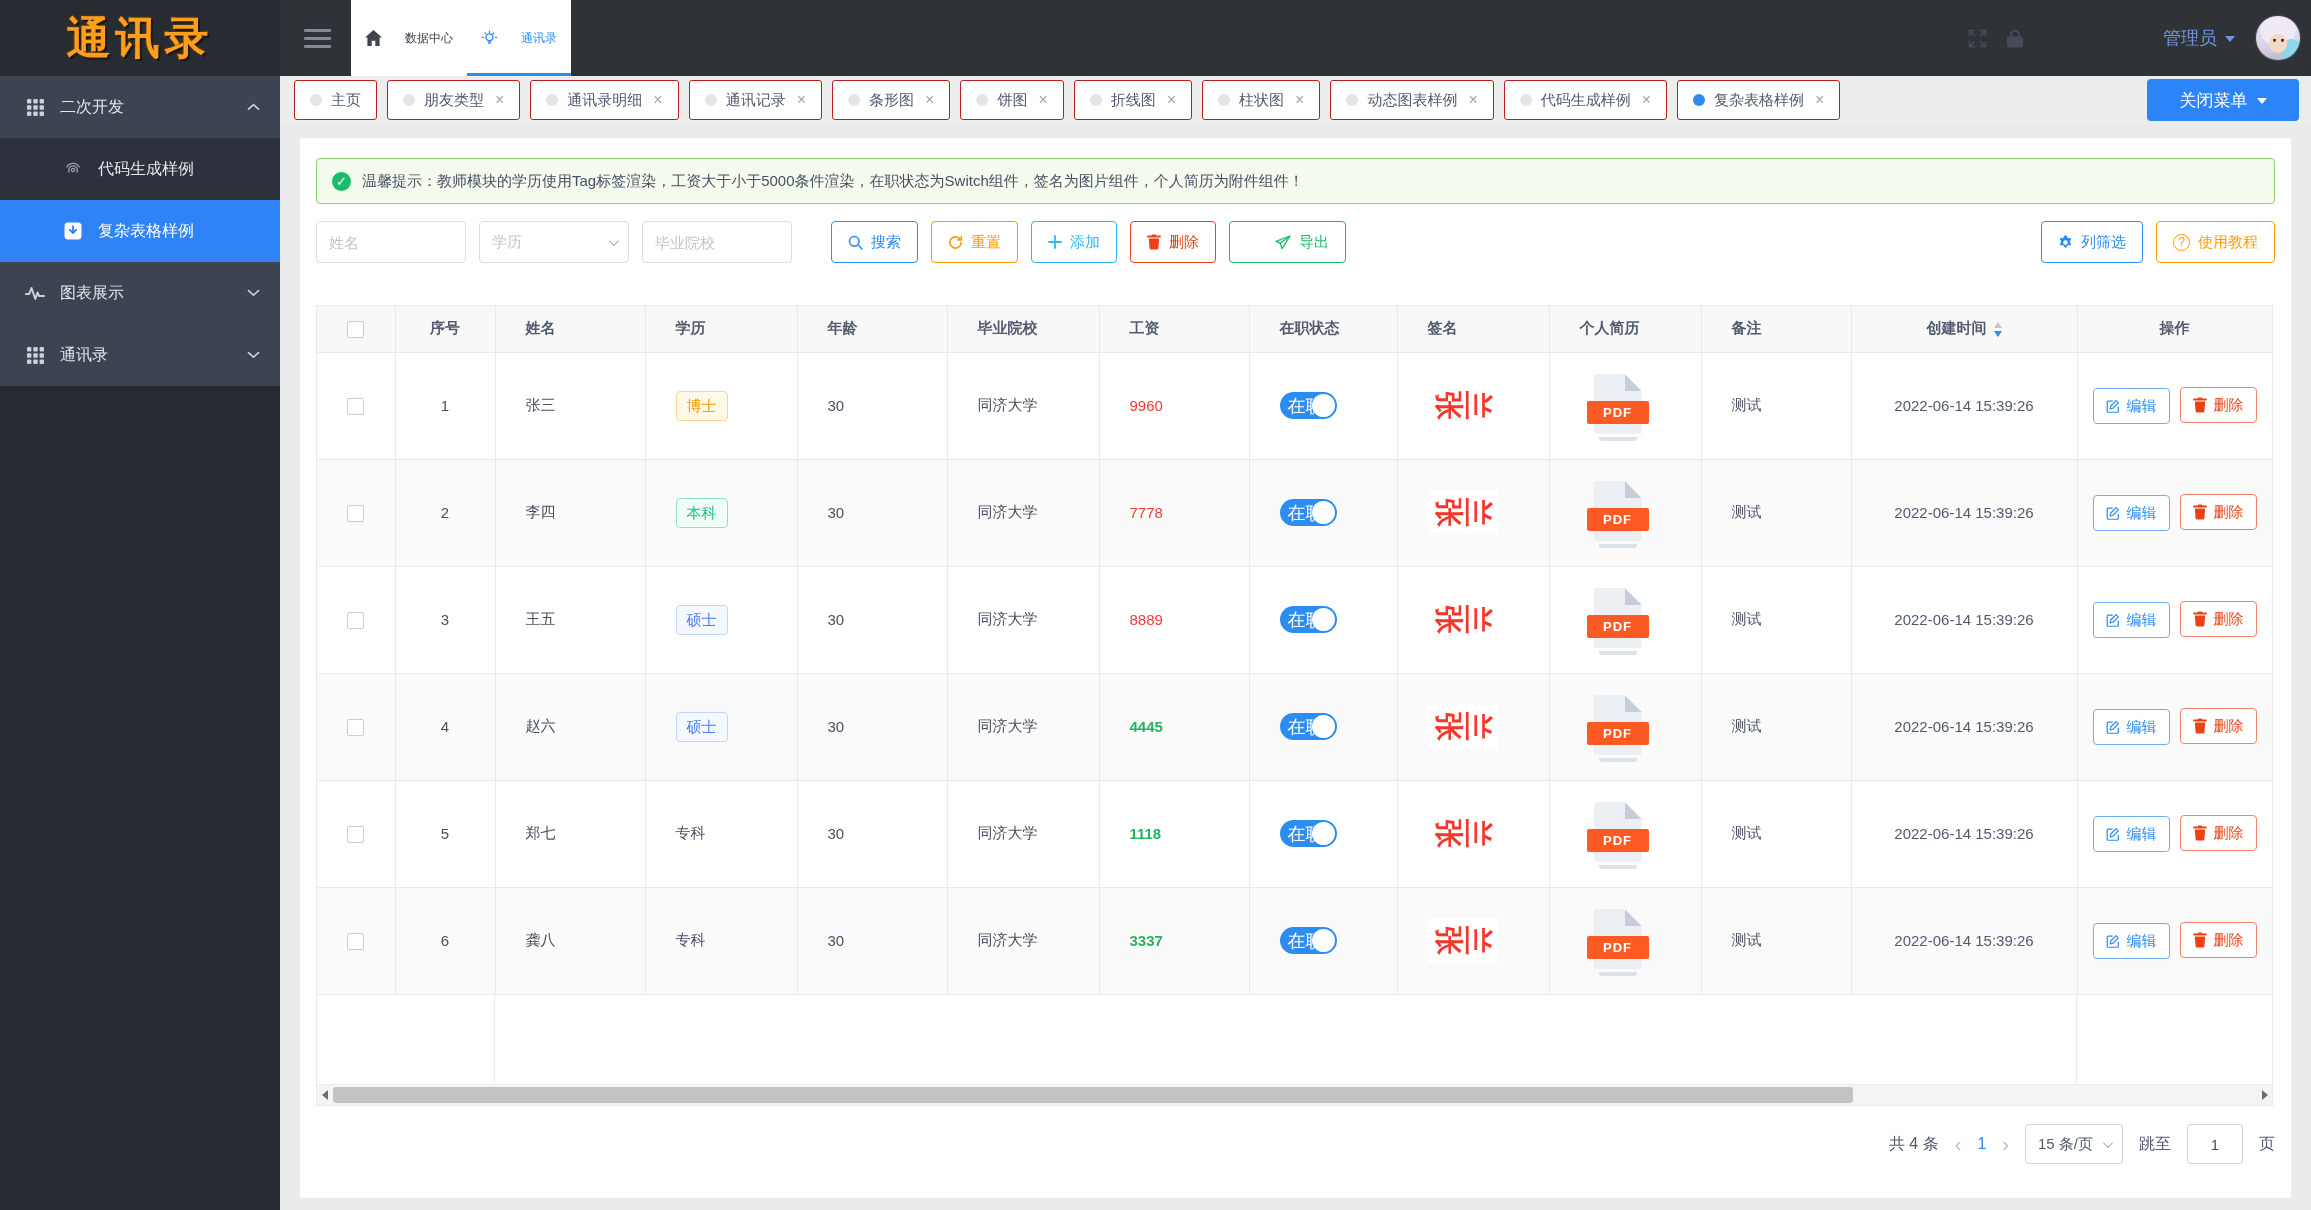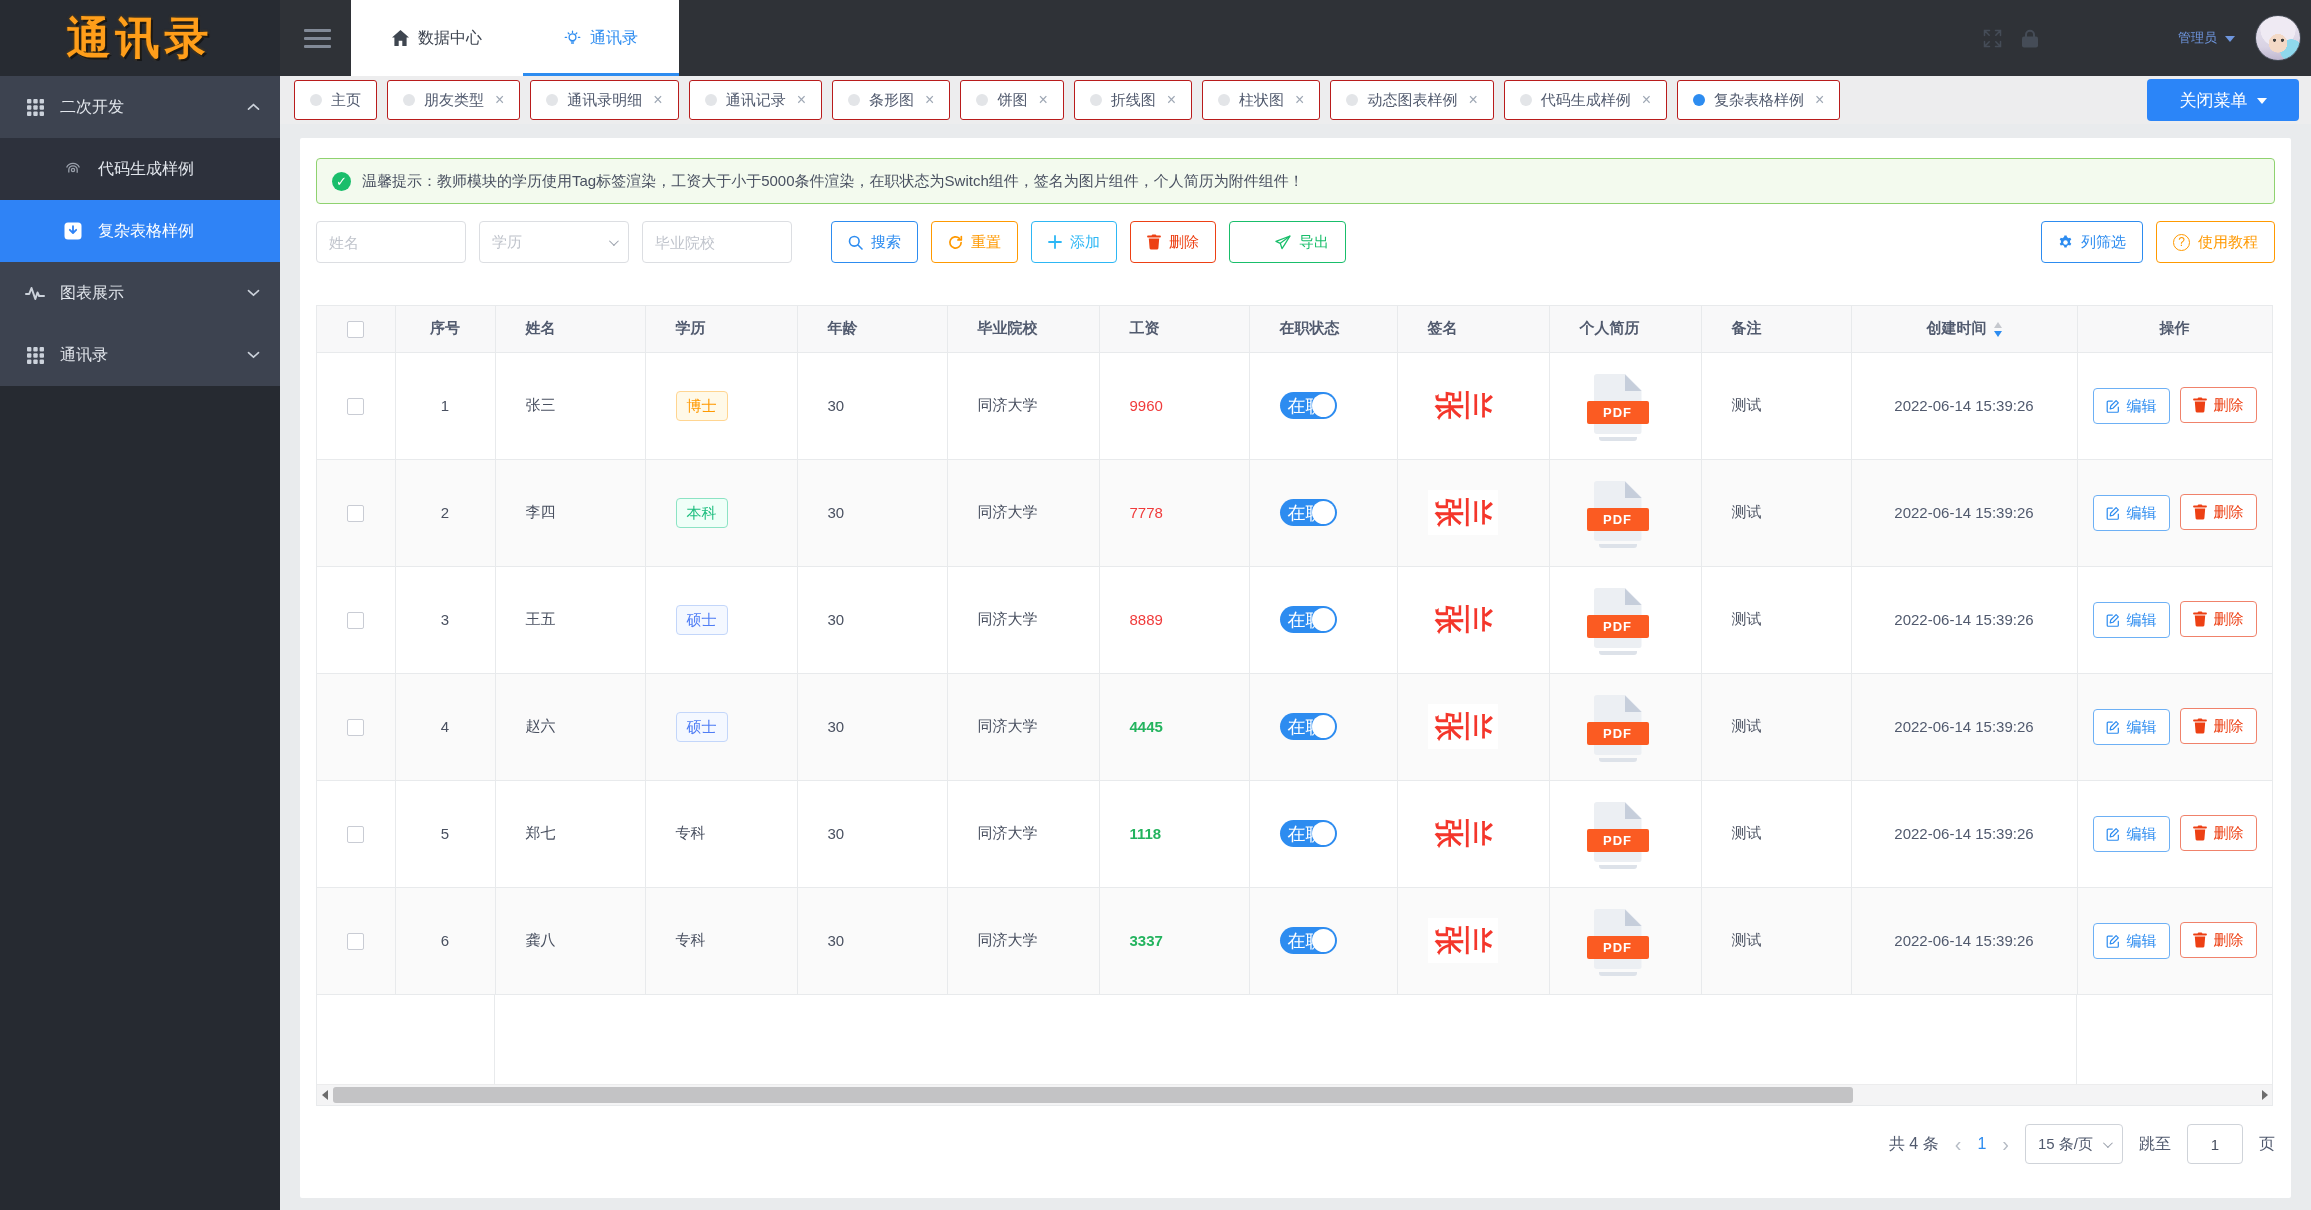--- a/index.html
+++ b/index.html
@@ -21,28 +21,28 @@
   .sub.active .m-ic { color:#fff; }
   .m-chev { margin-left:auto; color:#ccd2db; display:inline-flex; }
   .sidebar-fill { flex:1; background:#262a31; }
 
   
   .main { flex:1; display:flex; flex-direction:column; min-width:0; }
   .topbar { height:76px; background:#2f3237; display:flex; align-items:center; }
   .hamburger { margin-left:24px; cursor:pointer; }
   .hamburger span { display:block; width:27px; height:3px; background:#828a97; margin:5px 0; border-radius:1px; }
   .topnav { display:flex; align-self:stretch; background:#fff; margin-left:20px; }
-  .nav-item { display:flex; align-items:center; gap:9px; padding:0 41px; font-size:16px; color:#3d4450; position:relative; cursor:pointer; }
+  .nav-item { display:flex; align-items:center; gap:23px; padding:0 14px; font-size:12px; color:#3d4450; position:relative; cursor:pointer; }
   .nav-item .nic { display:inline-flex; color:#3f4650; }
   .nav-item.active { color:#2d8cf0; }
   .nav-item.active .nic { color:#2d8cf0; }
   .nav-item.active::after { content:''; position:absolute; left:0; right:0; bottom:0; height:3px; background:#2d8cf0; }
   .top-right { margin-left:auto; display:flex; align-items:center; gap:20px; padding-right:10px; }
   .tb-icon { color:#454c57; display:inline-flex; cursor:pointer; }
-  .user { display:flex; align-items:center; gap:8px; color:#6e96de; font-size:13px; margin-left:120px; cursor:pointer; }
+  .user { display:flex; align-items:center; gap:8px; color:#6e96de; font-size:18px; margin-left:120px; cursor:pointer; }
   .caret-down { width:0; height:0; border:5px solid transparent; border-top:6px solid currentColor; transform:translateY(3px); }
   .avatar { width:46px; height:46px; border-radius:50%; cursor:pointer; border:1px solid #444a54;
     background:
       radial-gradient(circle at 42% 55%, #41403f 0 4%, transparent 5%),
       radial-gradient(circle at 60% 55%, #41403f 0 4%, transparent 5%),
       radial-gradient(circle at 50% 62%, #f3d9c6 0 26%, transparent 27%),
       radial-gradient(circle at 80% 78%, #8fd8ec 0 22%, transparent 23%),
       radial-gradient(circle at 50% 30%, #efeaf3 0 46%, transparent 47%),
       linear-gradient(180deg,#e8e3ee 0%,#d9d3e4 70%,#bfb7cf 100%); }
 

